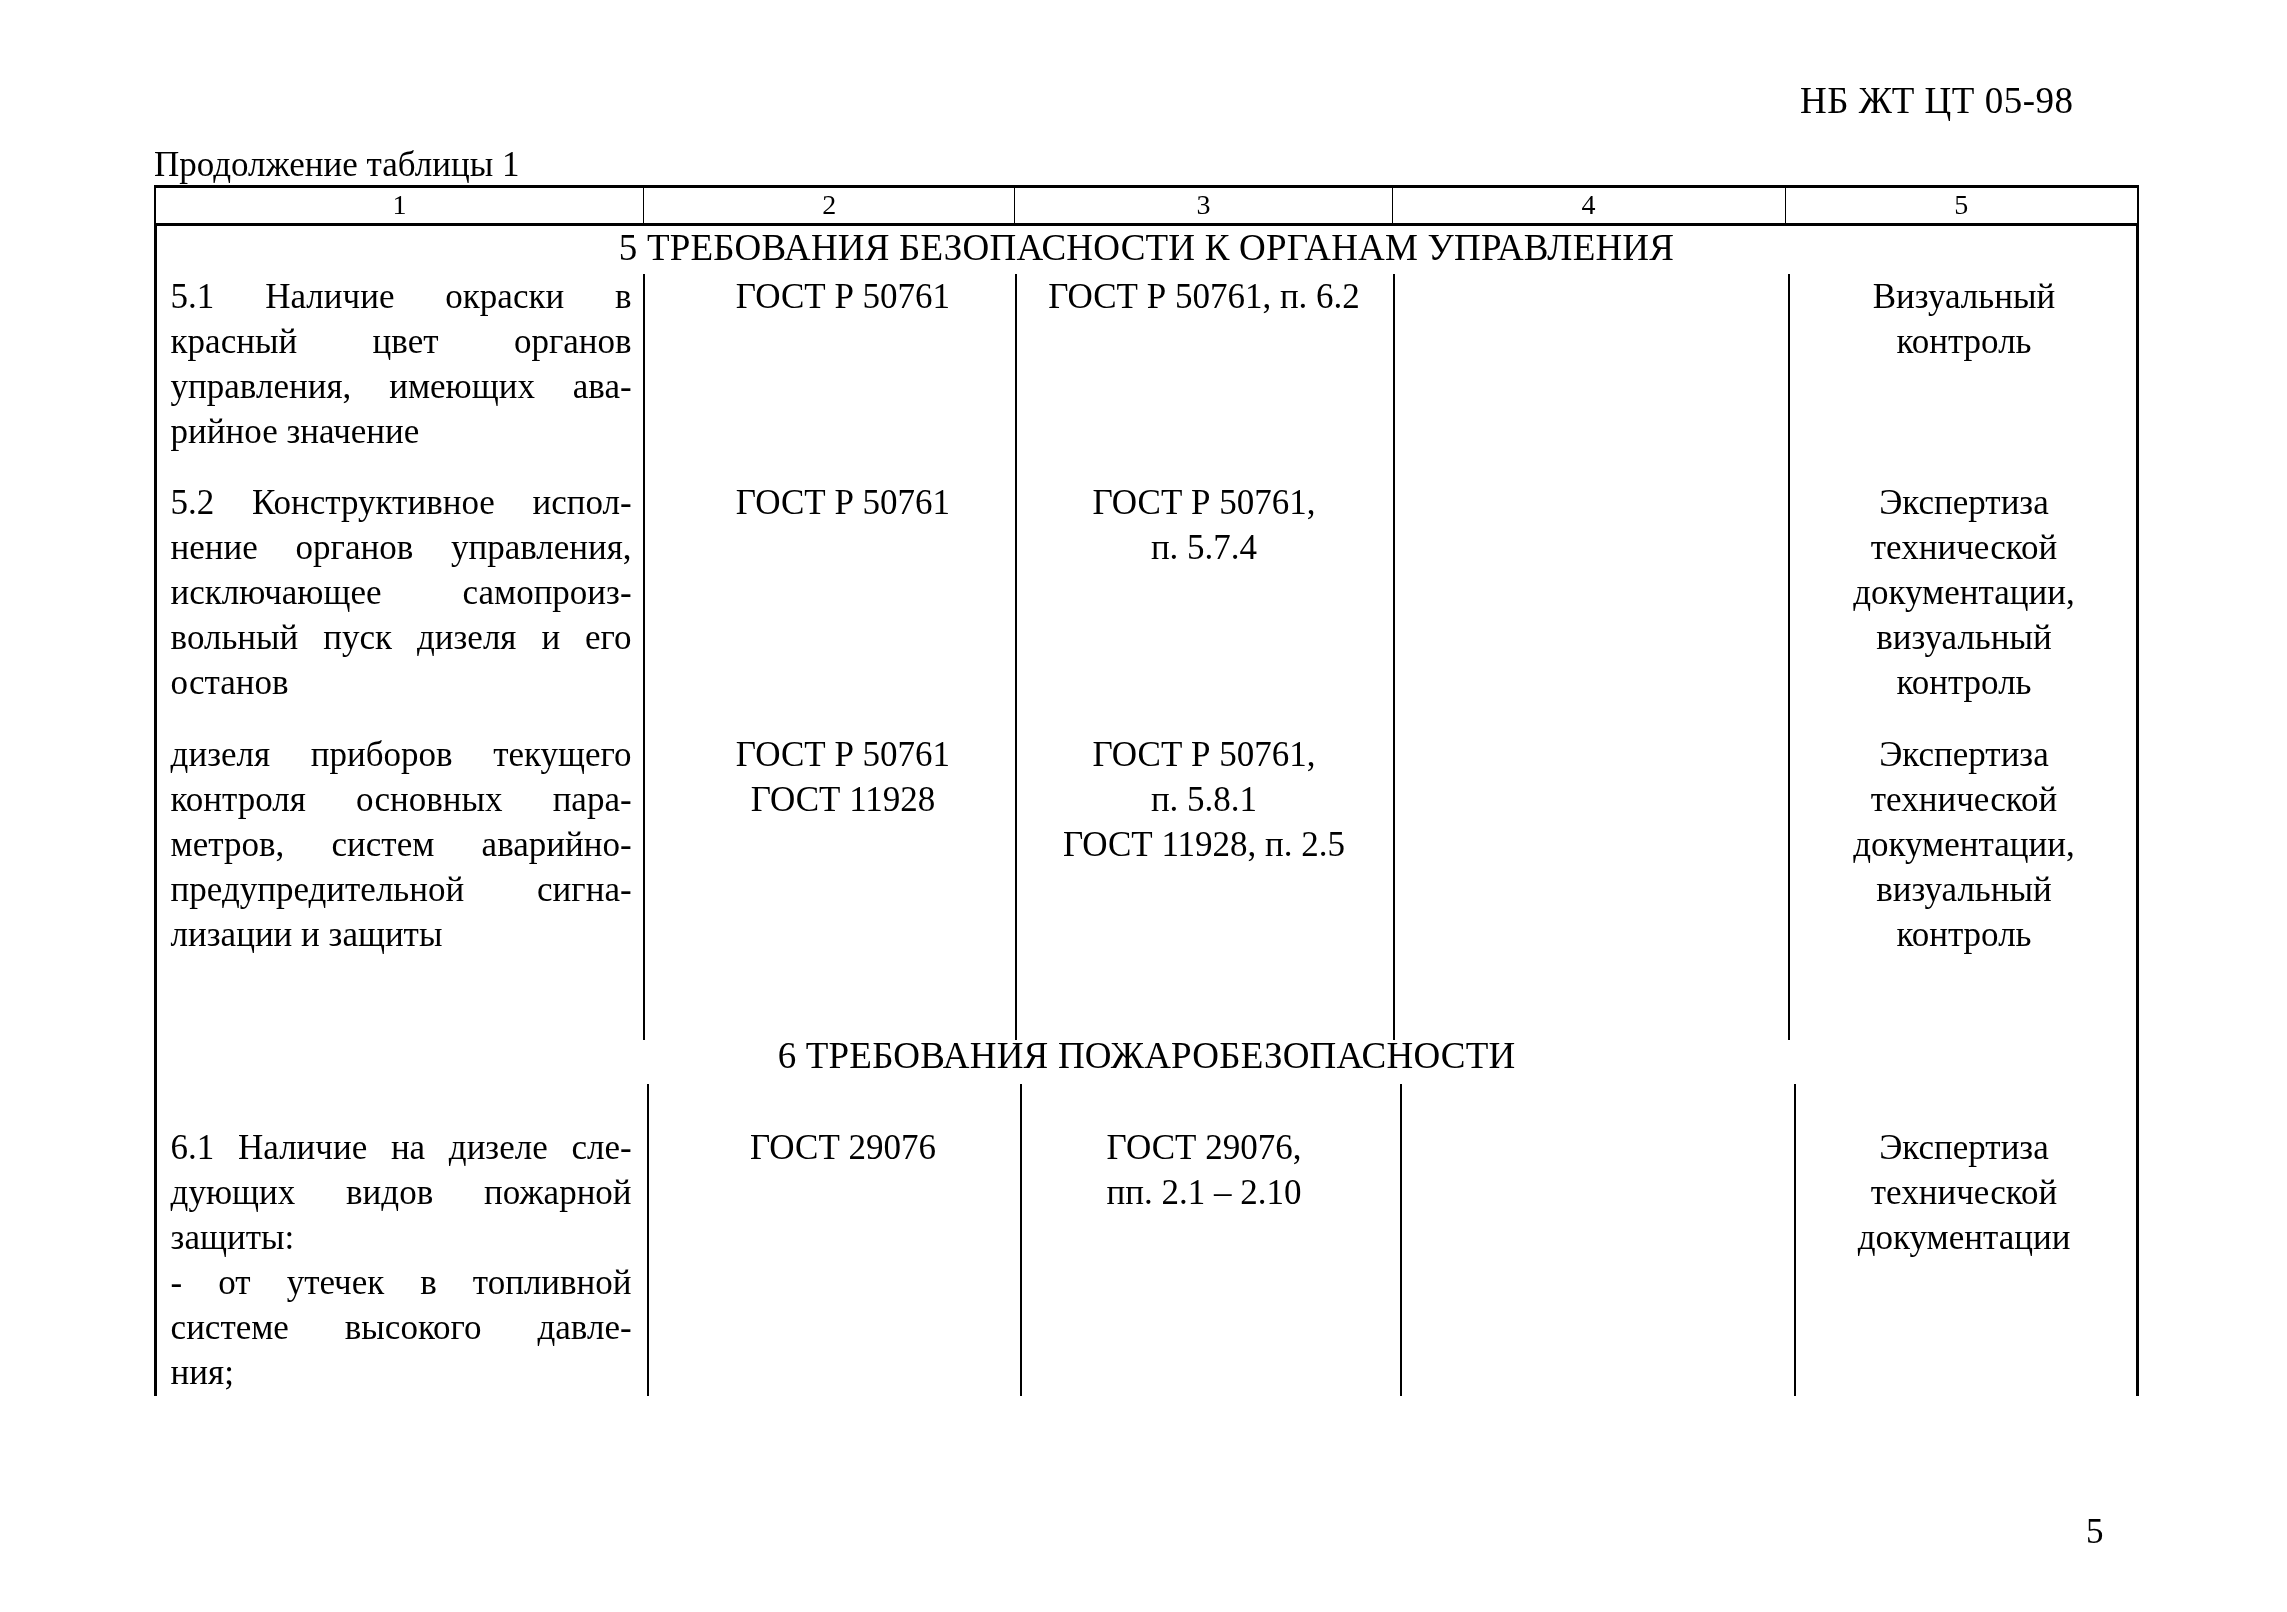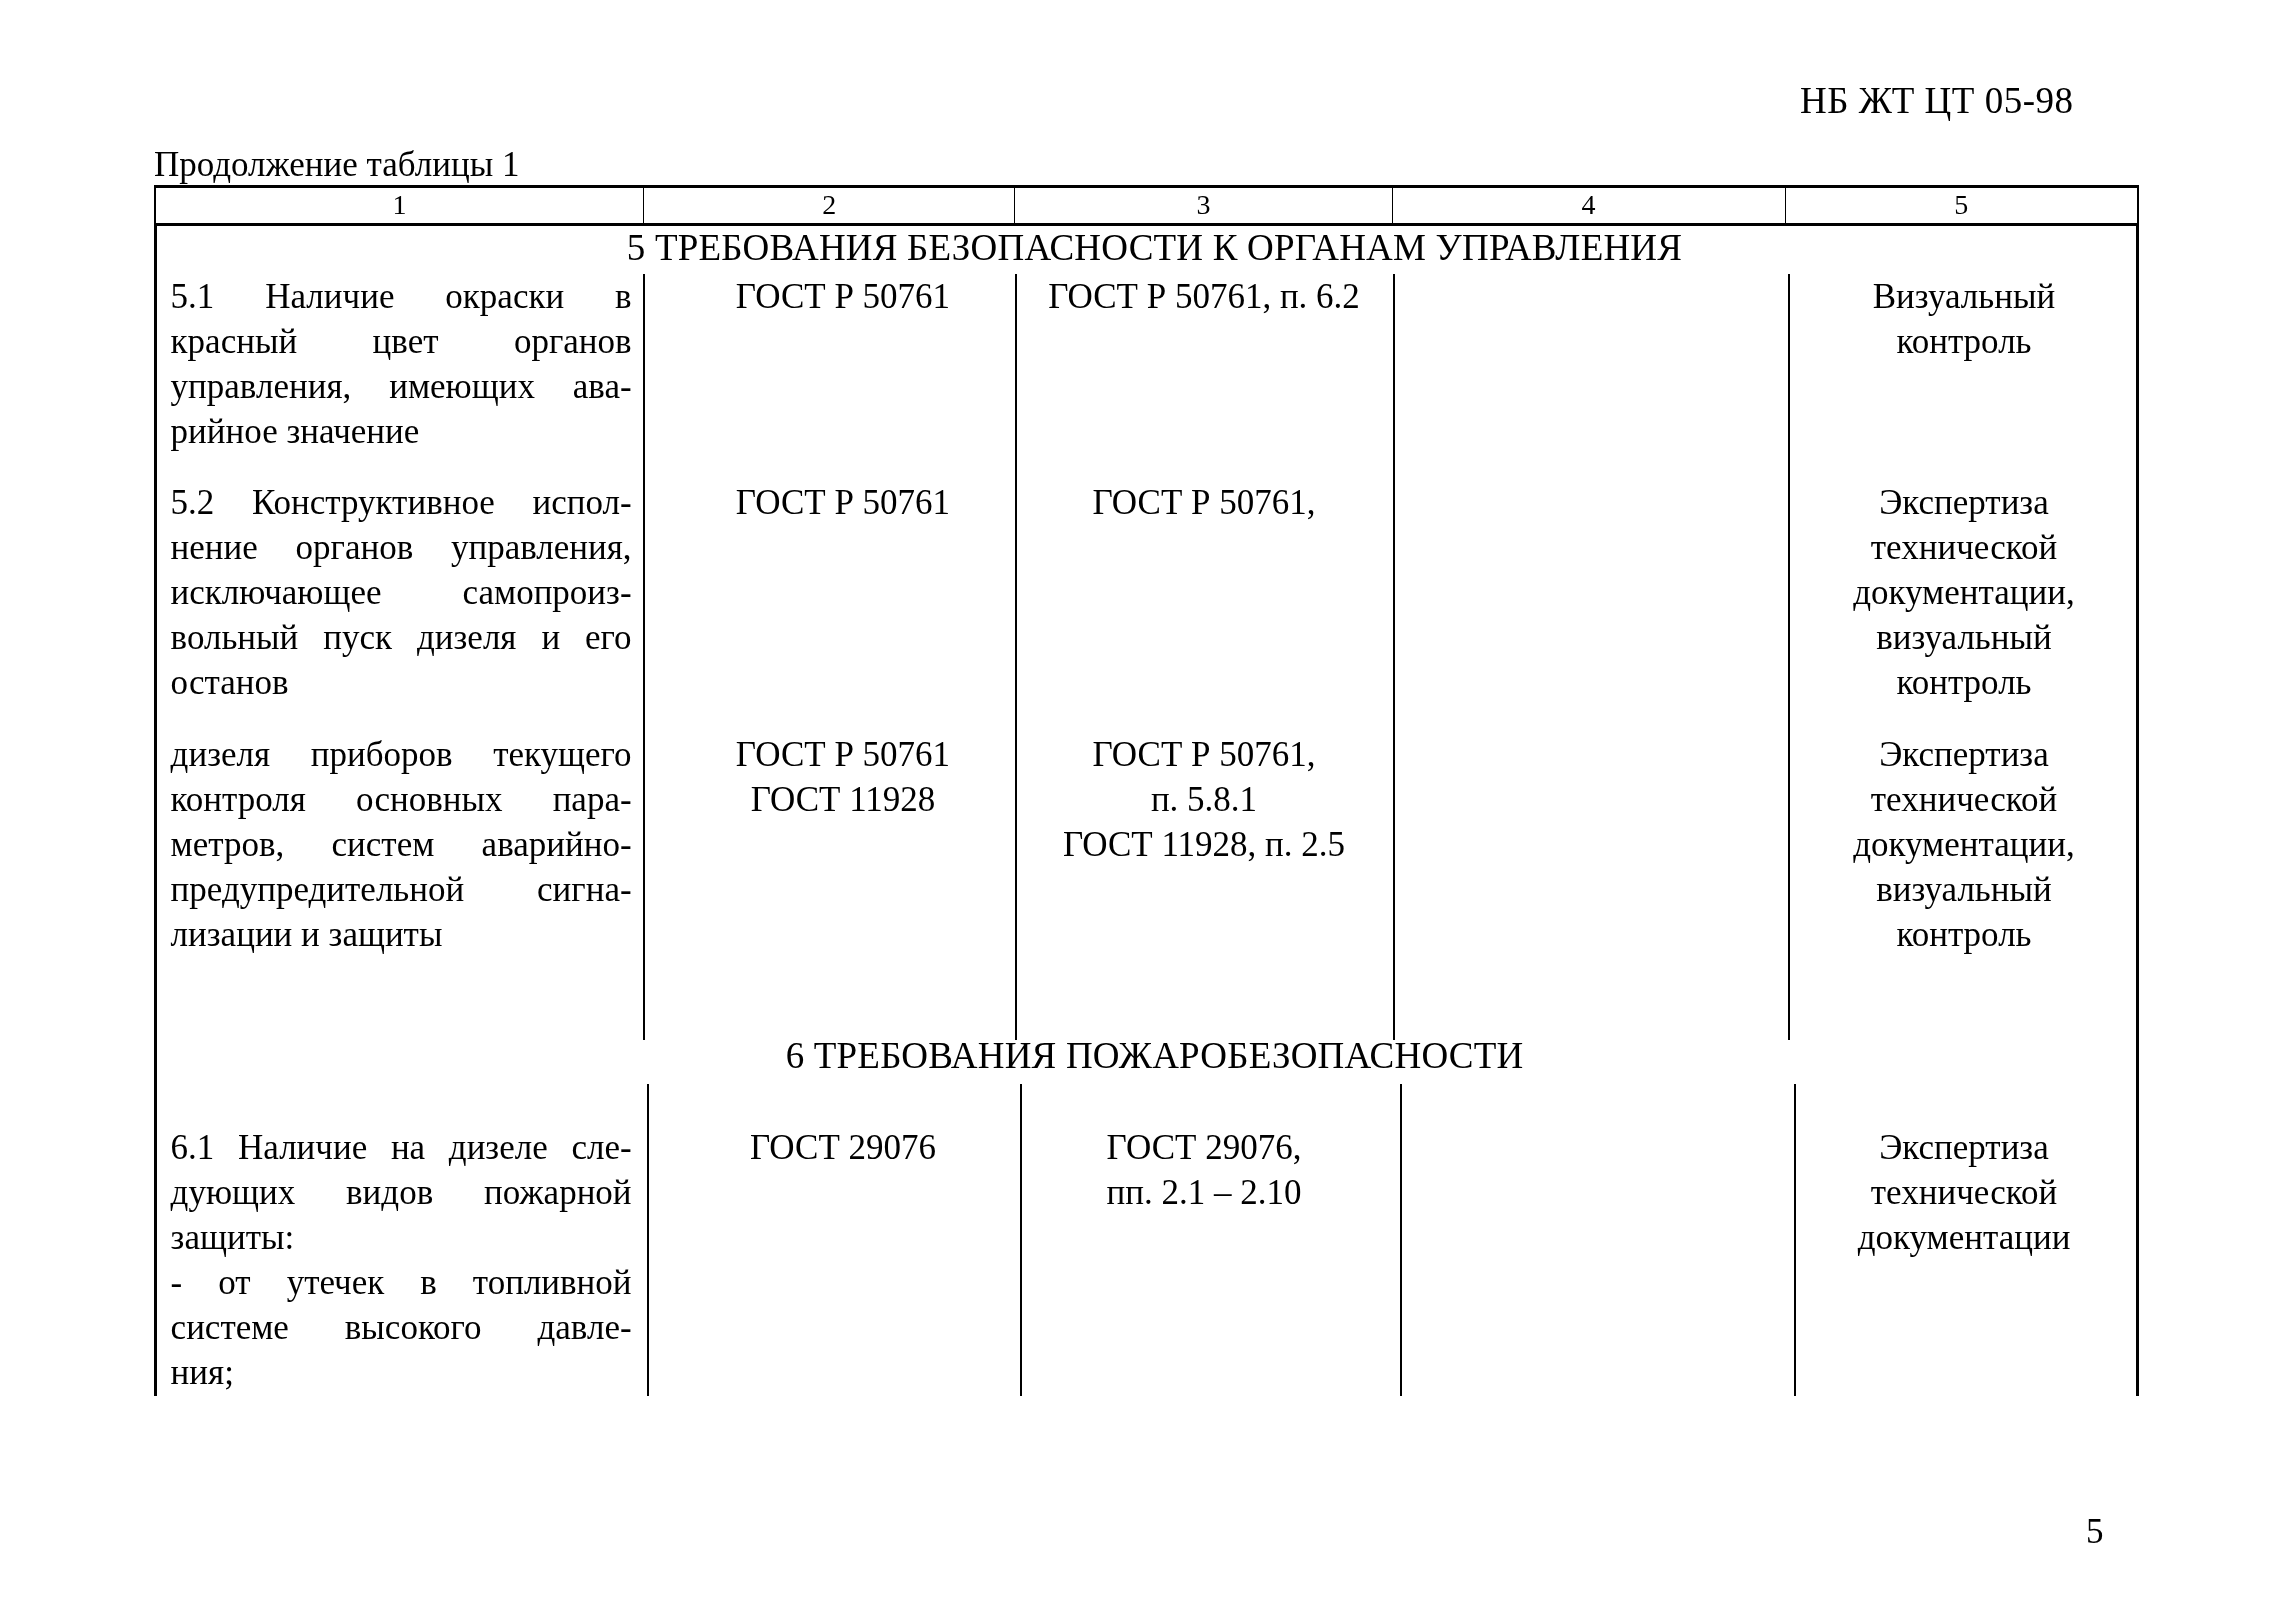--- a/index.html
+++ b/index.html
@@ -33,21 +33,21 @@
   .c4 { width: 394px; } .c5 { width: 352px; }
 
   .body {
     position: absolute; left: 0; top: 41px; width: 1985px; height: 1170px;
   }
   .vline { position: absolute; width: 2.8px; background: #000; }
   .vthin { width: 1.8px; }
 
   .section-title {
     position: absolute; left: 0; width: 1985px; text-align: center;
-    font-size: 37px; letter-spacing: 0.2px; white-space: nowrap; padding-left: 8px;
+    font-size: 37px; letter-spacing: 0.2px; white-space: nowrap;
   }
   .row { position: absolute; left: 0; width: 1985px; }
   .cell { position: absolute; top: 0; font-size: 35px; line-height: 45px; }
   .cell.req { left: 16.6px; width: 461px; text-align: justify; }
   .cell.req span.ln { display: block; text-align: justify; text-align-last: justify; }
   .cell.req span.ln.last { text-align-last: left; }
   .cell.std { left: 505px; width: 304px; text-align: center; padding-left: 32px; }
   .cell.ref { left: 861px; width: 378px; text-align: center; }
   .cell.meth { left: 1634px; width: 352px; text-align: center; }
   .cell .line { display: block; }
@@ -113,20 +113,21 @@
         <span class="ln">нение органов управления,</span>
         <span class="ln">исключающее самопроиз-</span>
         <span class="ln">вольный пуск дизеля и его</span>
         <span class="ln last">останов</span>
       </div>
       <div class="cell std">
         <span class="line">ГОСТ Р 50761</span>
       </div>
       <div class="cell ref">
         <span class="line">ГОСТ Р 50761,</span>
+        <span class="line">п. 5.7.4</span>
       </div>
       <div class="cell meth">
         <span class="line">Экспертиза</span>
         <span class="line">технической</span>
         <span class="line">документации,</span>
         <span class="line">визуальный</span>
         <span class="line">контроль</span>
       </div>
     </div>
 

